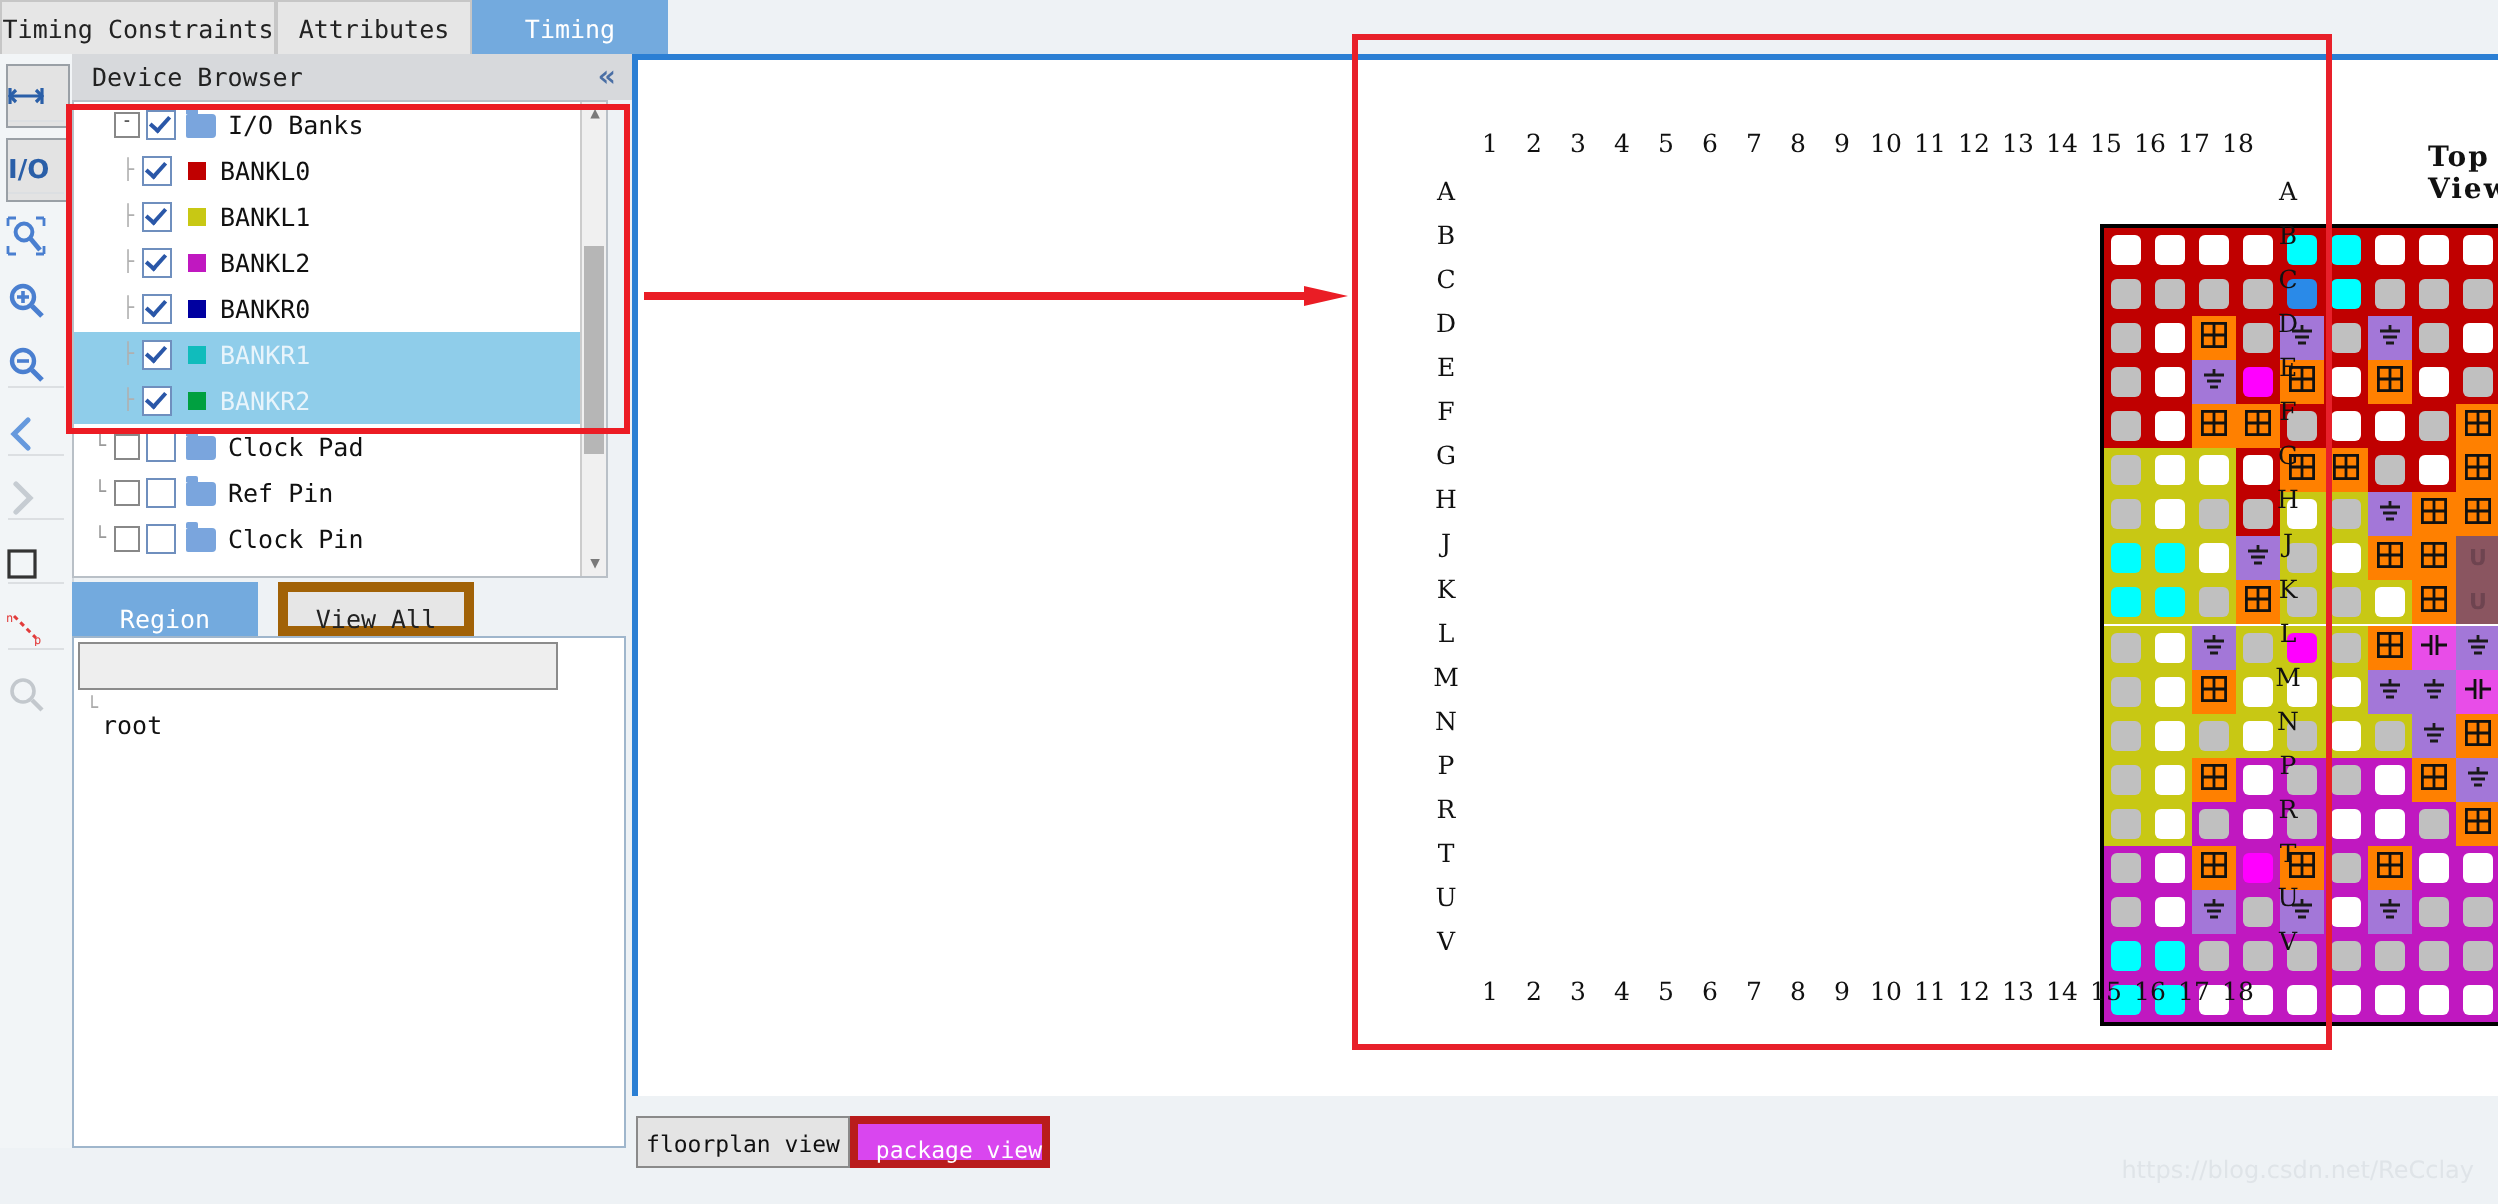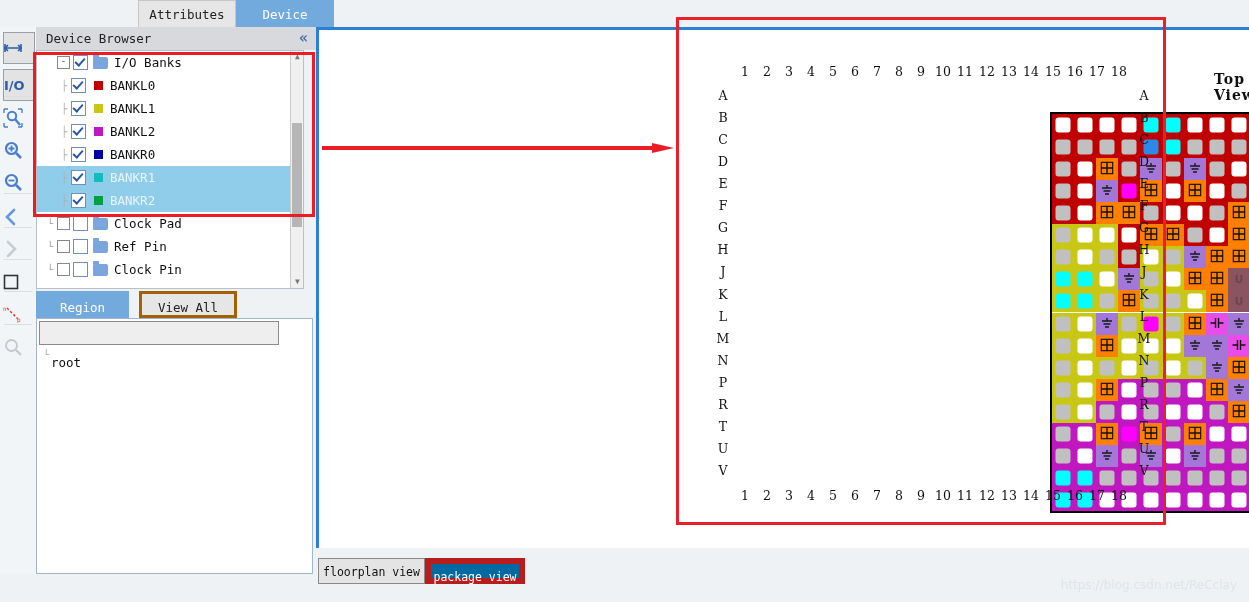--- a/index.html
+++ b/index.html
@@ -40,21 +40,21 @@
   .swatch{width:9px;height:9px;flex:0 0 9px;margin-right:7px;margin-left:3px;}
   .tlbl{font-size:12.5px;color:#111;white-space:nowrap;}
   .trow.sel .tlbl{color:#e8f4fb;}
   #tscroll{position:absolute;right:0;top:0;width:13px;height:100%;background:#f0f0f0;border-left:1px solid #ccc;box-sizing:border-box;}
   #tthumb{position:absolute;left:1px;top:72px;width:10px;height:104px;background:#b6b6b6;}
   .sarrow{position:absolute;left:2px;width:9px;height:10px;font-size:8px;color:#7a7a7a;text-align:center;line-height:10px;}
   
   #redtree{position:absolute;left:33px;top:52px;width:282px;height:165px;border:3px solid #ec1c24;box-sizing:border-box;}
   
   #rtabs{position:absolute;left:36px;top:291px;width:280px;height:27px;}
-  .rtab{position:absolute;top:0;height:27px;line-height:27px;text-align:center;font-size:12.5px;box-sizing:border-box;background:#e6e6e6;border:3px solid #a16207;color:#222;}
+  .rtab{position:absolute;top:0;height:27px;line-height:27px;text-align:center;font-size:12.5px;box-sizing:border-box;background:#e6e6e6;border:5px solid #a16207;color:#222;}
   .rtab.active{background:#73aade;color:#fff;border-color:#73aade;}
   #rbody{position:absolute;left:36px;top:318px;width:277px;height:256px;background:#fff;border:1px solid #9fb6cc;box-sizing:border-box;}
   #rfield{position:absolute;left:2px;top:2px;width:240px;height:24px;background:#eeeeee;border:1px solid #8b8b8b;box-sizing:border-box;}
   #rfield .tri{position:absolute;right:6px;top:4px;width:0;height:0;border-left:8px solid transparent;border-right:8px solid transparent;border-bottom:14px solid transparent;}
   #rtree{position:absolute;left:2px;top:28px;width:271px;bottom:2px;background:#fff;}
   #rootrow{position:absolute;left:12px;top:8px;font-size:12.5px;color:#111;}
   #rootnub{position:absolute;left:4px;top:2px;font-size:10px;color:#aaa;}
   
   #canvas{position:absolute;left:316px;top:27px;width:933px;height:521px;background:#fff;border-top:3px solid #2b7fd4;border-left:3px solid #2b7fd4;box-sizing:border-box;}
   #redbox{position:absolute;left:676px;top:17px;width:490px;height:508px;border:3px solid #e8202a;box-sizing:border-box;}
@@ -67,29 +67,30 @@
   .pcell{position:absolute;box-sizing:border-box;}
   .pad{position:absolute;left:50%;top:50%;transform:translate(-50%,-50%);width:15px;height:15px;border-radius:3px;}
   .gly{position:absolute;left:50%;top:50%;transform:translate(-50%,-50%);font-size:13px;line-height:13px;color:#111;font-family:"DejaVu Sans","Liberation Sans",sans-serif;}
   .collab{position:absolute;width:22px;text-align:center;font-family:"DejaVu Serif","Liberation Serif",serif;font-size:12.5px;color:#111;}
   .rowlab{position:absolute;width:14px;text-align:center;font-family:"DejaVu Serif","Liberation Serif",serif;font-size:12.5px;color:#111;}
   
   #vtabs{position:absolute;left:318px;top:558px;height:26px;}
   .vtab{position:absolute;top:0;height:26px;line-height:26px;text-align:center;font-size:11.5px;box-sizing:border-box;
         font-family:"DejaVu Sans Mono","Liberation Mono",monospace;}
   .vtab.inactive{background:#e4e4e4;border:1px solid #8a8a8a;color:#111;}
-  .vtab.active{background:#0369a1;color:#fff;border:6px solid #b91c1c;}
+  .vtab.active{background:#d946ef;color:#fff;border:4px solid #b91c1c;text-align:right;}
   #watermark{position:absolute;right:12px;top:578px;font-family:"DejaVu Sans","Liberation Sans",sans-serif;font-size:12px;color:#dfe4e8;}
 </style>
 </head>
 <body>
 
 <div id="tabbar">
+    <div class="tab" style="left: 0px; width: 138px;">Timing Constraints</div>
     <div class="tab" style="left: 138px; width: 98px;">Attributes</div>
-    <div class="tab active" style="left: 236px; width: 98px;">Device</div>
+    <div class="tab active" style="left: 236px; width: 98px;">Timing</div>
   </div>
 
 <div id="rail">
     <div class="railbtn boxed" style="top: 5px;">
       <svg width="18" height="14" viewBox="0 0 18 14">
         <path d="M1 7h16M1 3v8M17 3v8" stroke="#2a5fa8" stroke-width="1.6" fill="none"></path>
         <path d="M4 4l-3 3 3 3M14 4l3 3-3 3" stroke="#2a5fa8" stroke-width="1.6" fill="none"></path>
       </svg>
     </div>
     <div class="railbtn boxed" style="top: 42px;">

